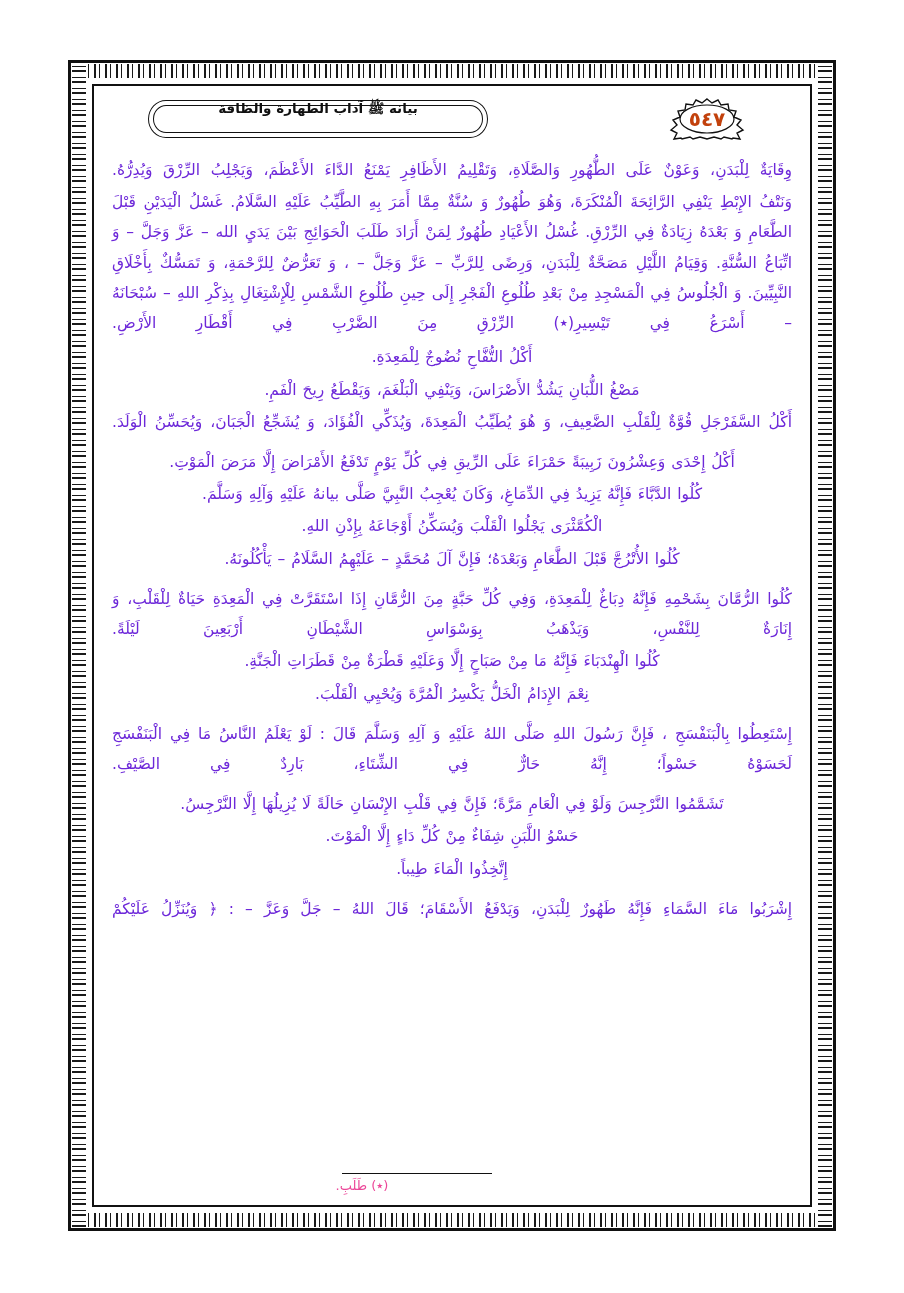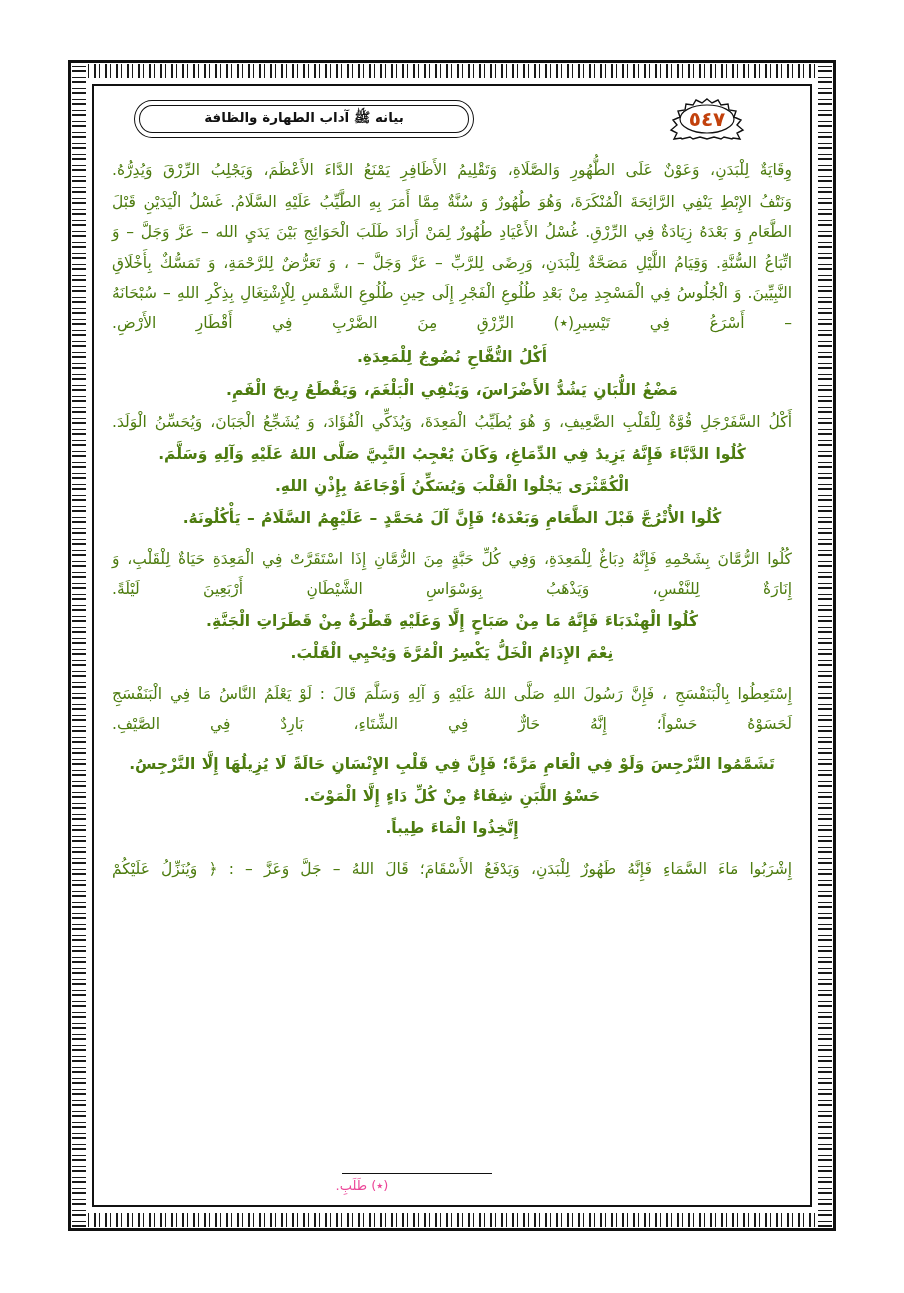--- a/index.html
+++ b/index.html
@@ -98,26 +98,26 @@
   }
   .page-number-badge .num {
     position: relative;
     font-size: 20px;
     font-weight: bold;
     color: #c2410c;
     letter-spacing: 1px;
   }
   .header-title-wrap {
     position: absolute;
-    left: 24px;
+    left: 38px;
     top: 2px;
     width: 340px;
     height: 38px;
     display: flex;
-    align-items: center;
+    align-items: flex-start;
     justify-content: center;
   }
   .header-title-wrap .cartouche {
     position: absolute;
     left: 0; top: 0; right: 0; bottom: 0;
     border: 1.5px solid #111;
     border-radius: 18px / 19px;
   }
   .header-title-wrap .cartouche::before {
     content: "";
@@ -134,39 +134,38 @@
     white-space: nowrap;
   }
 
   
   .body {
     position: absolute;
     right: 112px;
     left: 112px;
     top: 155px;
     bottom: 130px;
-    color: #4d7c0f;
+    color: #6d28d9;
     direction: rtl;
     text-align: justify;
   }
   .para {
     font-size: 15.5px;
     line-height: 1.95;
     margin: 0 0 2px 0;
     text-align: justify;
     text-align-last: center;
     word-spacing: 1px;
   }
   .para.block {
     text-align-last: justify;
   }
   .para.center {
     text-align: center;
     text-align-last: center;
-    font-weight: bold;
   }
   .para.gap {
     margin-top: 10px;
   }
   .para.small-gap {
     margin-top: 4px;
   }
 
   
   .footnote {
@@ -217,21 +216,22 @@
       <span class="header-title">بيانه ﷺ آداب الطهارة والظافة</span>
     </div>
   </div>
 
   <div class="body">
     <p class="para block">وِقَايَةٌ لِلْبَدَنِ، وَعَوْنٌ عَلَى الطُّهُورِ وَالصَّلَاةِ، وَتَقْلِيمُ الأَظَافِرِ يَمْنَعُ الدَّاءَ الأَعْظَمَ، وَيَجْلِبُ الرِّزْقَ وَيُدِرُّهُ.</p>
     <p class="para block">وَنَتْفُ الإِبْطِ يَنْفِي الرَّائِحَةَ الْمُنْكَرَةَ، وَهُوَ طُهُورٌ وَ سُنَّةٌ مِمَّا أَمَرَ بِهِ الطَّيِّبُ عَلَيْهِ السَّلَامُ. غَسْلُ الْيَدَيْنِ قَبْلَ الطَّعَامِ وَ بَعْدَهُ زِيَادَةٌ فِي الرِّزْقِ. غُسْلُ الأَعْيَادِ طُهُورٌ لِمَنْ أَرَادَ طَلَبَ الْحَوَائِجِ بَيْنَ يَدَيِ الله – عَزَّ وَجَلَّ – وَ اتِّبَاعُ السُّنَّةِ. وَقِيَامُ اللَّيْلِ مَصَحَّةٌ لِلْبَدَنِ، وَرِضًى لِلرَّبِّ – عَزَّ وَجَلَّ – ، وَ تَعَرُّضٌ لِلرَّحْمَةِ، وَ تَمَسُّكٌ بِأَخْلَاقِ النَّبِيِّينَ. وَ الْجُلُوسُ فِي الْمَسْجِدِ مِنْ بَعْدِ طُلُوعِ الْفَجْرِ إِلَى حِينِ طُلُوعِ الشَّمْسِ لِلْإِشْتِغَالِ بِذِكْرِ اللهِ – سُبْحَانَهُ – أَسْرَعُ فِي تَيْسِيرِ(٭) الرِّزْقِ مِنَ الضَّرْبِ فِي أَقْطَارِ الأَرْضِ.</p>
     <p class="para center small-gap">أَكْلُ التُّفَّاحِ نُضُوجٌ لِلْمَعِدَةِ.</p>
     <p class="para center">مَضْغُ اللُّبَانِ يَشُدُّ الأَضْرَاسَ، وَيَنْفِي الْبَلْغَمَ، وَيَقْطَعُ رِيحَ الْفَمِ.</p>
     <p class="para block">أَكْلُ السَّفَرْجَلِ قُوَّةٌ لِلْقَلْبِ الضَّعِيفِ، وَ هُوَ يُطَيِّبُ الْمَعِدَةَ، وَيُذَكِّي الْفُؤَادَ، وَ يُشَجِّعُ الْجَبَانَ، وَيُحَسِّنُ الْوَلَدَ.</p>
-    <p class="para center">كُلُوا الدَّبَّاءَ فَإِنَّهُ يَزِيدُ فِي الدِّمَاغِ، وَكَانَ يُعْجِبُ النَّبِيَّ صَلَّى اللهُ عَلَيْهِ وَآلِهِ وَسَلَّمَ.</p>
+    <p class="para center gap">أَكْلُ إِحْدَى وَعِشْرُونَ زَبِيبَةً حَمْرَاءَ عَلَى الرِّيقِ فِي كُلِّ يَوْمٍ تَدْفَعُ الأَمْرَاضَ إِلَّا مَرَضَ الْمَوْتِ.</p>
+    <p class="para center">كُلُوا الدَّبَّاءَ فَإِنَّهُ يَزِيدُ فِي الدِّمَاغِ، وَكَانَ يُعْجِبُ النَّبِيَّ صَلَّى بيانهُ عَلَيْهِ وَآلِهِ وَسَلَّمَ.</p>
     <p class="para center">الْكُمَّثْرَى يَجْلُوا الْقَلْبَ وَيُسَكِّنُ أَوْجَاعَهُ بِإِذْنِ اللهِ.</p>
     <p class="para center">كُلُوا الأُتْرُجَّ قَبْلَ الطَّعَامِ وَبَعْدَهُ؛ فَإِنَّ آلَ مُحَمَّدٍ – عَلَيْهِمُ السَّلَامُ – يَأْكُلُونَهُ.</p>
     <p class="para block gap">كُلُوا الرُّمَّانَ بِشَحْمِهِ فَإِنَّهُ دِبَاغٌ لِلْمَعِدَةِ، وَفِي كُلِّ حَبَّةٍ مِنَ الرُّمَّانِ إِذَا اسْتَقَرَّتْ فِي الْمَعِدَةِ حَيَاةٌ لِلْقَلْبِ، وَ إِنَارَةٌ لِلنَّفْسِ، وَيَذْهَبُ بِوَسْوَاسِ الشَّيْطَانِ أَرْبَعِينَ لَيْلَةً.</p>
     <p class="para center">كُلُوا الْهِنْدَبَاءَ فَإِنَّهُ مَا مِنْ صَبَاحٍ إِلَّا وَعَلَيْهِ قَطْرَةٌ مِنْ قَطَرَاتِ الْجَنَّةِ.</p>
     <p class="para center">نِعْمَ الإِدَامُ الْخَلُّ يَكْسِرُ الْمُرَّةَ وَيُحْيِي الْقَلْبَ.</p>
     <p class="para block gap">إِسْتَعِطُوا بِالْبَنَفْسَجِ ، فَإِنَّ رَسُولَ اللهِ صَلَّى اللهُ عَلَيْهِ وَ آلِهِ وَسَلَّمَ قَالَ : لَوْ يَعْلَمُ النَّاسُ مَا فِي الْبَنَفْسَجِ لَحَسَوْهُ حَسْواً؛ إِنَّهُ حَارٌّ فِي الشِّتَاءِ، بَارِدٌ فِي الصَّيْفِ.</p>
     <p class="para center gap">تَشَمَّمُوا النَّرْجِسَ وَلَوْ فِي الْعَامِ مَرَّةً؛ فَإِنَّ فِي قَلْبِ الإِنْسَانِ حَالَةً لَا يُزِيلُهَا إِلَّا النَّرْجِسُ.</p>
     <p class="para center">حَسْوُ اللَّبَنِ شِفَاءٌ مِنْ كُلِّ دَاءٍ إِلَّا الْمَوْتَ.</p>
     <p class="para center">إِتَّخِذُوا الْمَاءَ طِيباً.</p>
     <p class="para block gap">إِشْرَبُوا مَاءَ السَّمَاءِ فَإِنَّهُ طَهُورٌ لِلْبَدَنِ، وَيَدْفَعُ الأَسْقَامَ؛ قَالَ اللهُ – جَلَّ وَعَزَّ – : ﴿ وَيُنَزِّلُ عَلَيْكُمْ</p>

